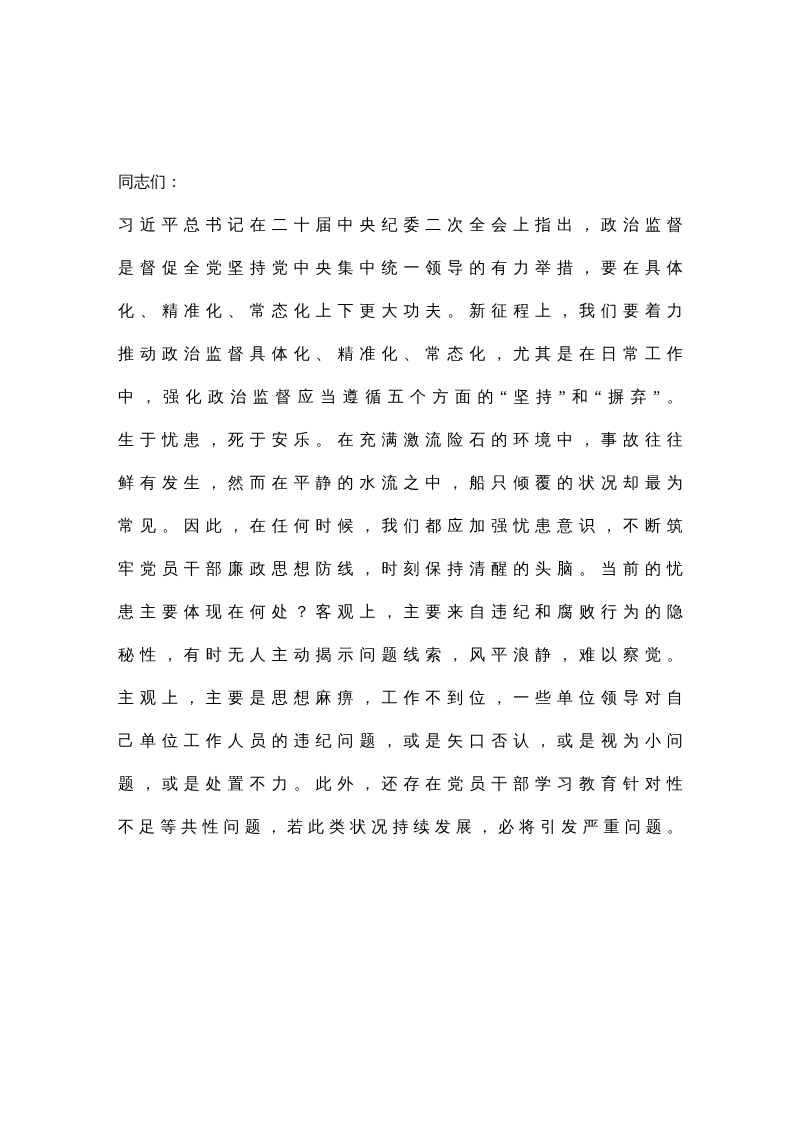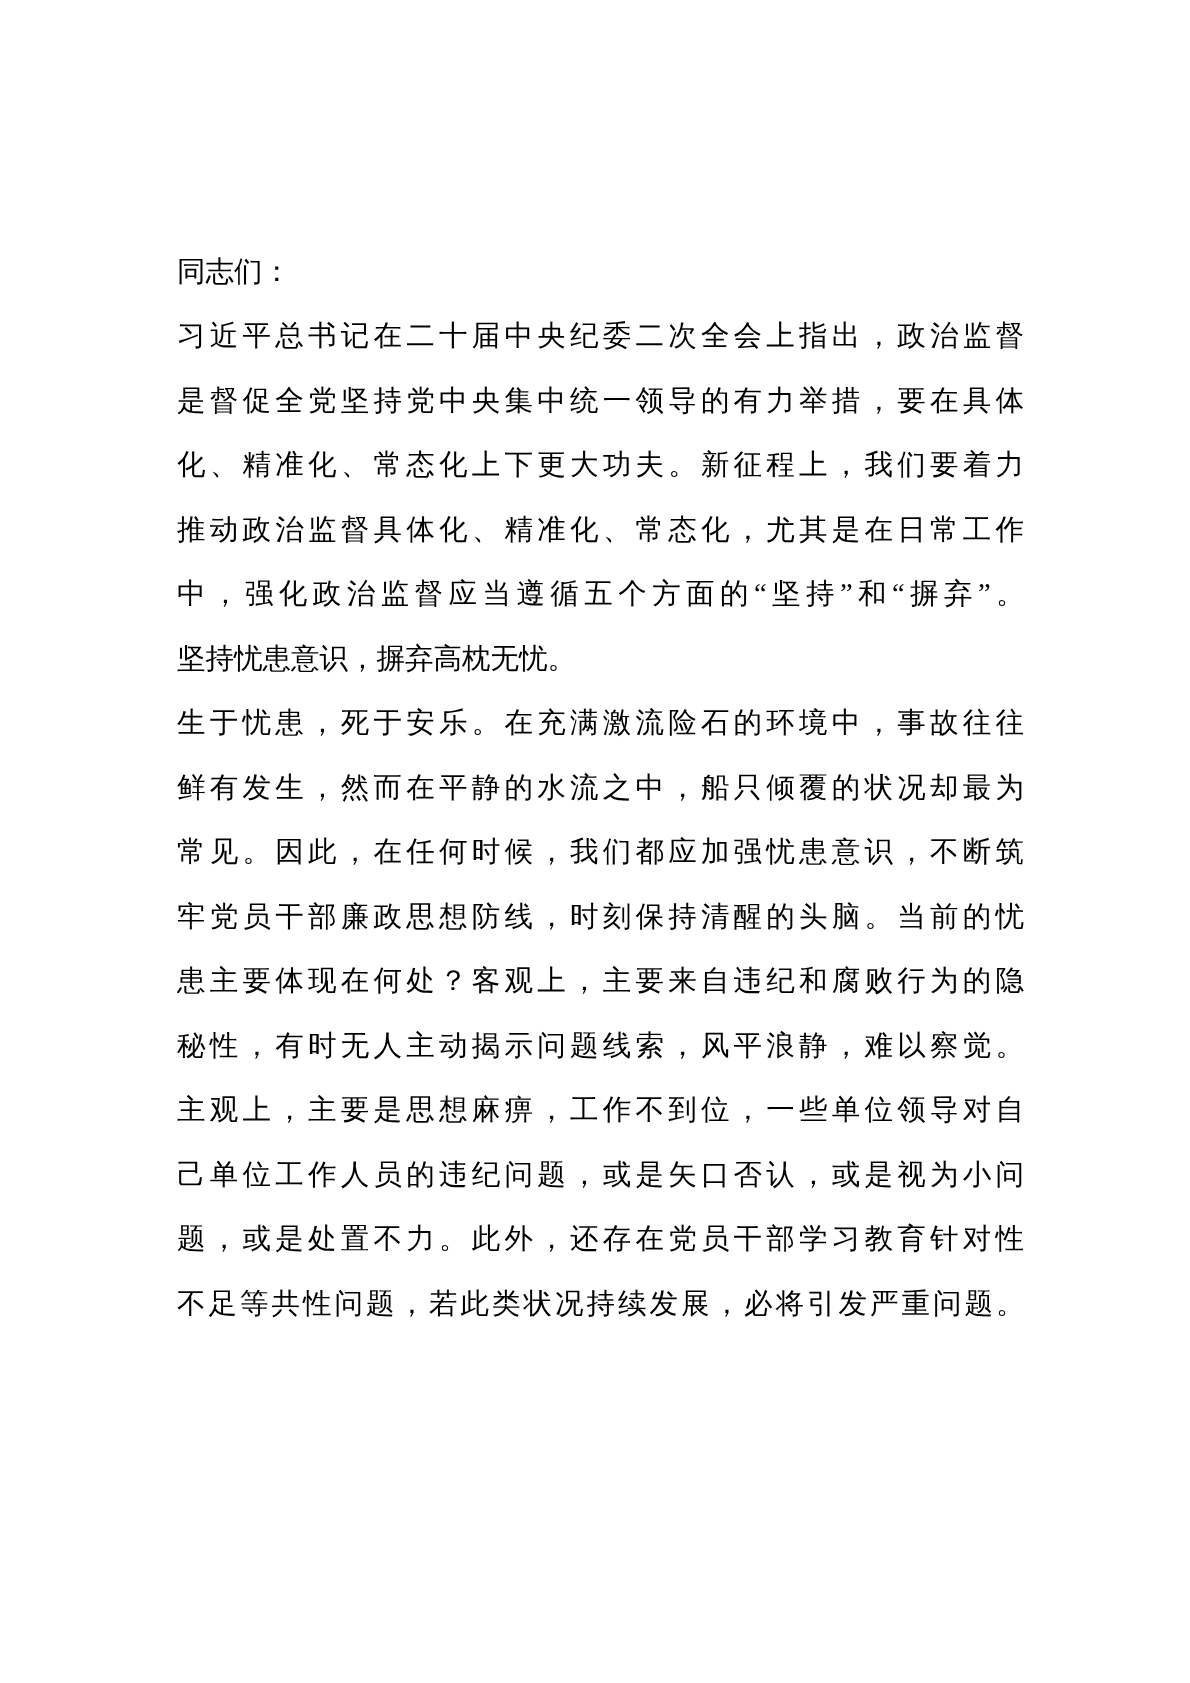--- a/index.html
+++ b/index.html
@@ -33,21 +33,21 @@
   }
   .body-block {
     margin-top: 9px;
   }
   .paragraph {
     margin: 0;
   }
   .line {
     height: 43px;
     line-height: 43px;
-    font-size: 19px;
+    font-size: 16px;
     white-space: nowrap;
     overflow: hidden;
   }
   
   .line.stretch {
     display: flex;
     justify-content: space-between;
   }
   .line.stretch span {
     flex: 0 0 auto;
@@ -199,23 +199,20 @@
             <span>”</span>
             <span>和</span>
             <span>“</span>
             <span>摒</span>
             <span>弃</span>
             <span>”</span>
             <span>。</span>
           </div>
         </div>
         <div class="paragraph">
-          <div class="line">坚持忧患意识，摒弃高枕无忧。</div>
-        </div>
-        <div class="paragraph">
           <div class="line stretch">
             <span>生</span>
             <span>于</span>
             <span>忧</span>
             <span>患</span>
             <span>，</span>
             <span>死</span>
             <span>于</span>
             <span>安</span>
             <span>乐</span>

